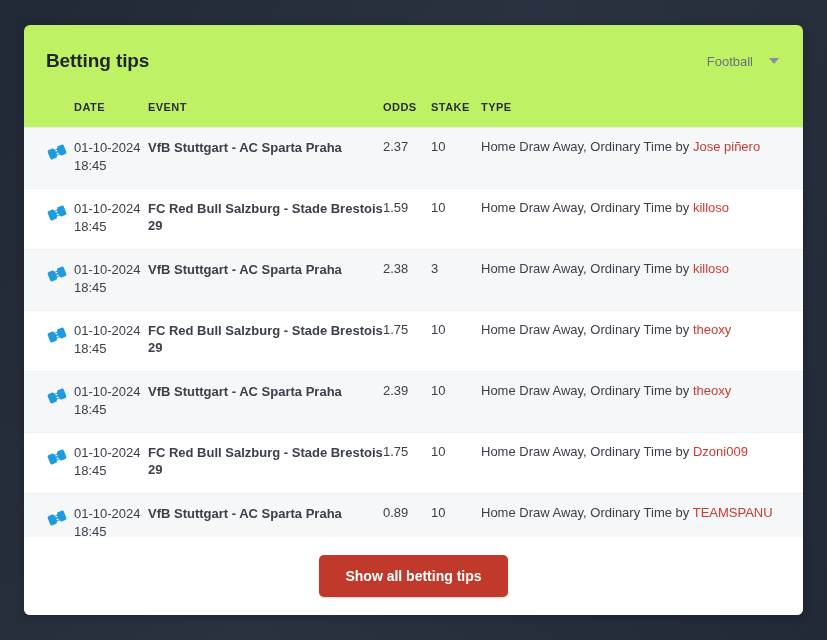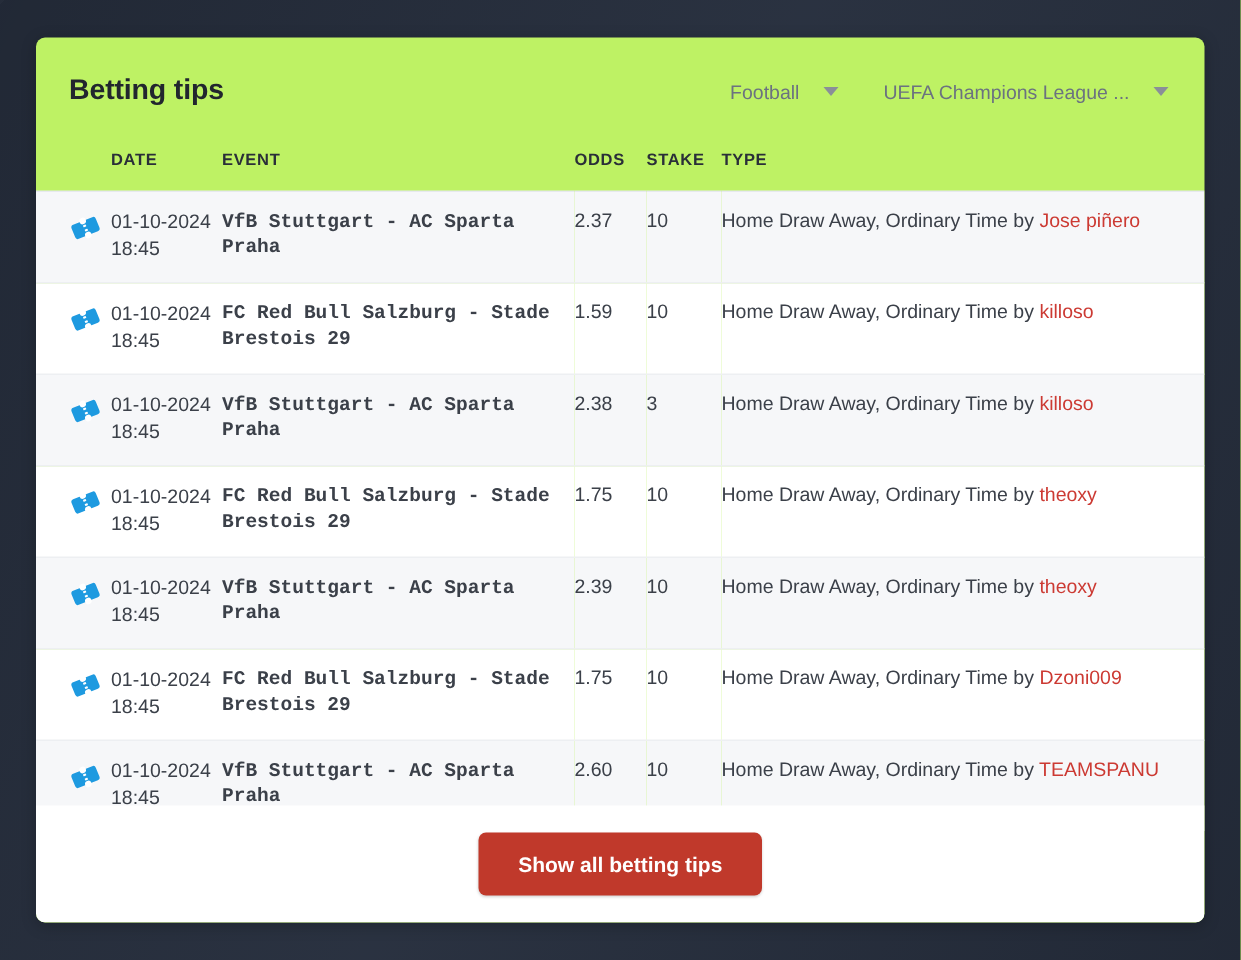--- a/index.html
+++ b/index.html
@@ -136,21 +136,20 @@
     line-height: 18px;
     white-space: nowrap;
   }
 
   .cell-event {
     font-size: 13.5px;
     font-weight: bold;
     color: #22262e;
     line-height: 17px;
     padding-right: 14px;
-    font-family: Liberation Mono, monospace;
   }
 
   .cell-odds, .cell-stake {
     font-size: 13px;
     color: #3b4049;
   }
 
   .cell-type {
     font-size: 12px;
     color: #5b6068;
@@ -191,24 +190,20 @@
 
 <div class="bg-texture"></div>
 
 <div class="card">
 
   <div class="card-header">
     <div class="card-title">Betting tips</div>
     <div class="header-filters">
       <div class="filter">
         <span class="filter-label">Football</span>
-        <span class="caret"></span>
-      </div>
-      <div class="filter">
-        <span class="filter-label">UEFA Champions League ...</span>
         <span class="caret"></span>
       </div>
     </div>
   </div>
 
   <table class="table">
     <colgroup>
       <col class="col-icon">
         <col class="col-date">
         <col class="col-event">
@@ -342,21 +337,21 @@
                 <rect x="2.5" y="6.5" width="19" height="11" rx="2" ry="2" fill="#1e9ae0"></rect>
                 <circle cx="12" cy="6.5" r="2.4" fill="#ffffff"></circle>
                 <circle cx="12" cy="17.5" r="2.4" fill="#ffffff"></circle>
                 <rect x="10.9" y="9.6" width="2.2" height="1.5" rx="0.4" fill="#ffffff"></rect>
                 <rect x="10.9" y="12.9" width="2.2" height="1.5" rx="0.4" fill="#ffffff"></rect>
               </g>
             </svg>
           </td>
           <td class="cell-date"><span>01-10-2024</span><br><span>18:45</span></td>
           <td class="cell-event">VfB Stuttgart - AC Sparta Praha</td>
-          <td class="cell-odds">2.60</td>
+          <td class="cell-odds">0.89</td>
           <td class="cell-stake">10</td>
           <td class="cell-type"><span>Home Draw Away, Ordinary Time by</span> <span class="type-user">TEAMSPANU</span></td>
         </tr>
       </tbody>
   </table>
 
   <div class="card-footer">
     <button class="cta-button">Show all betting tips</button>
   </div>
 

